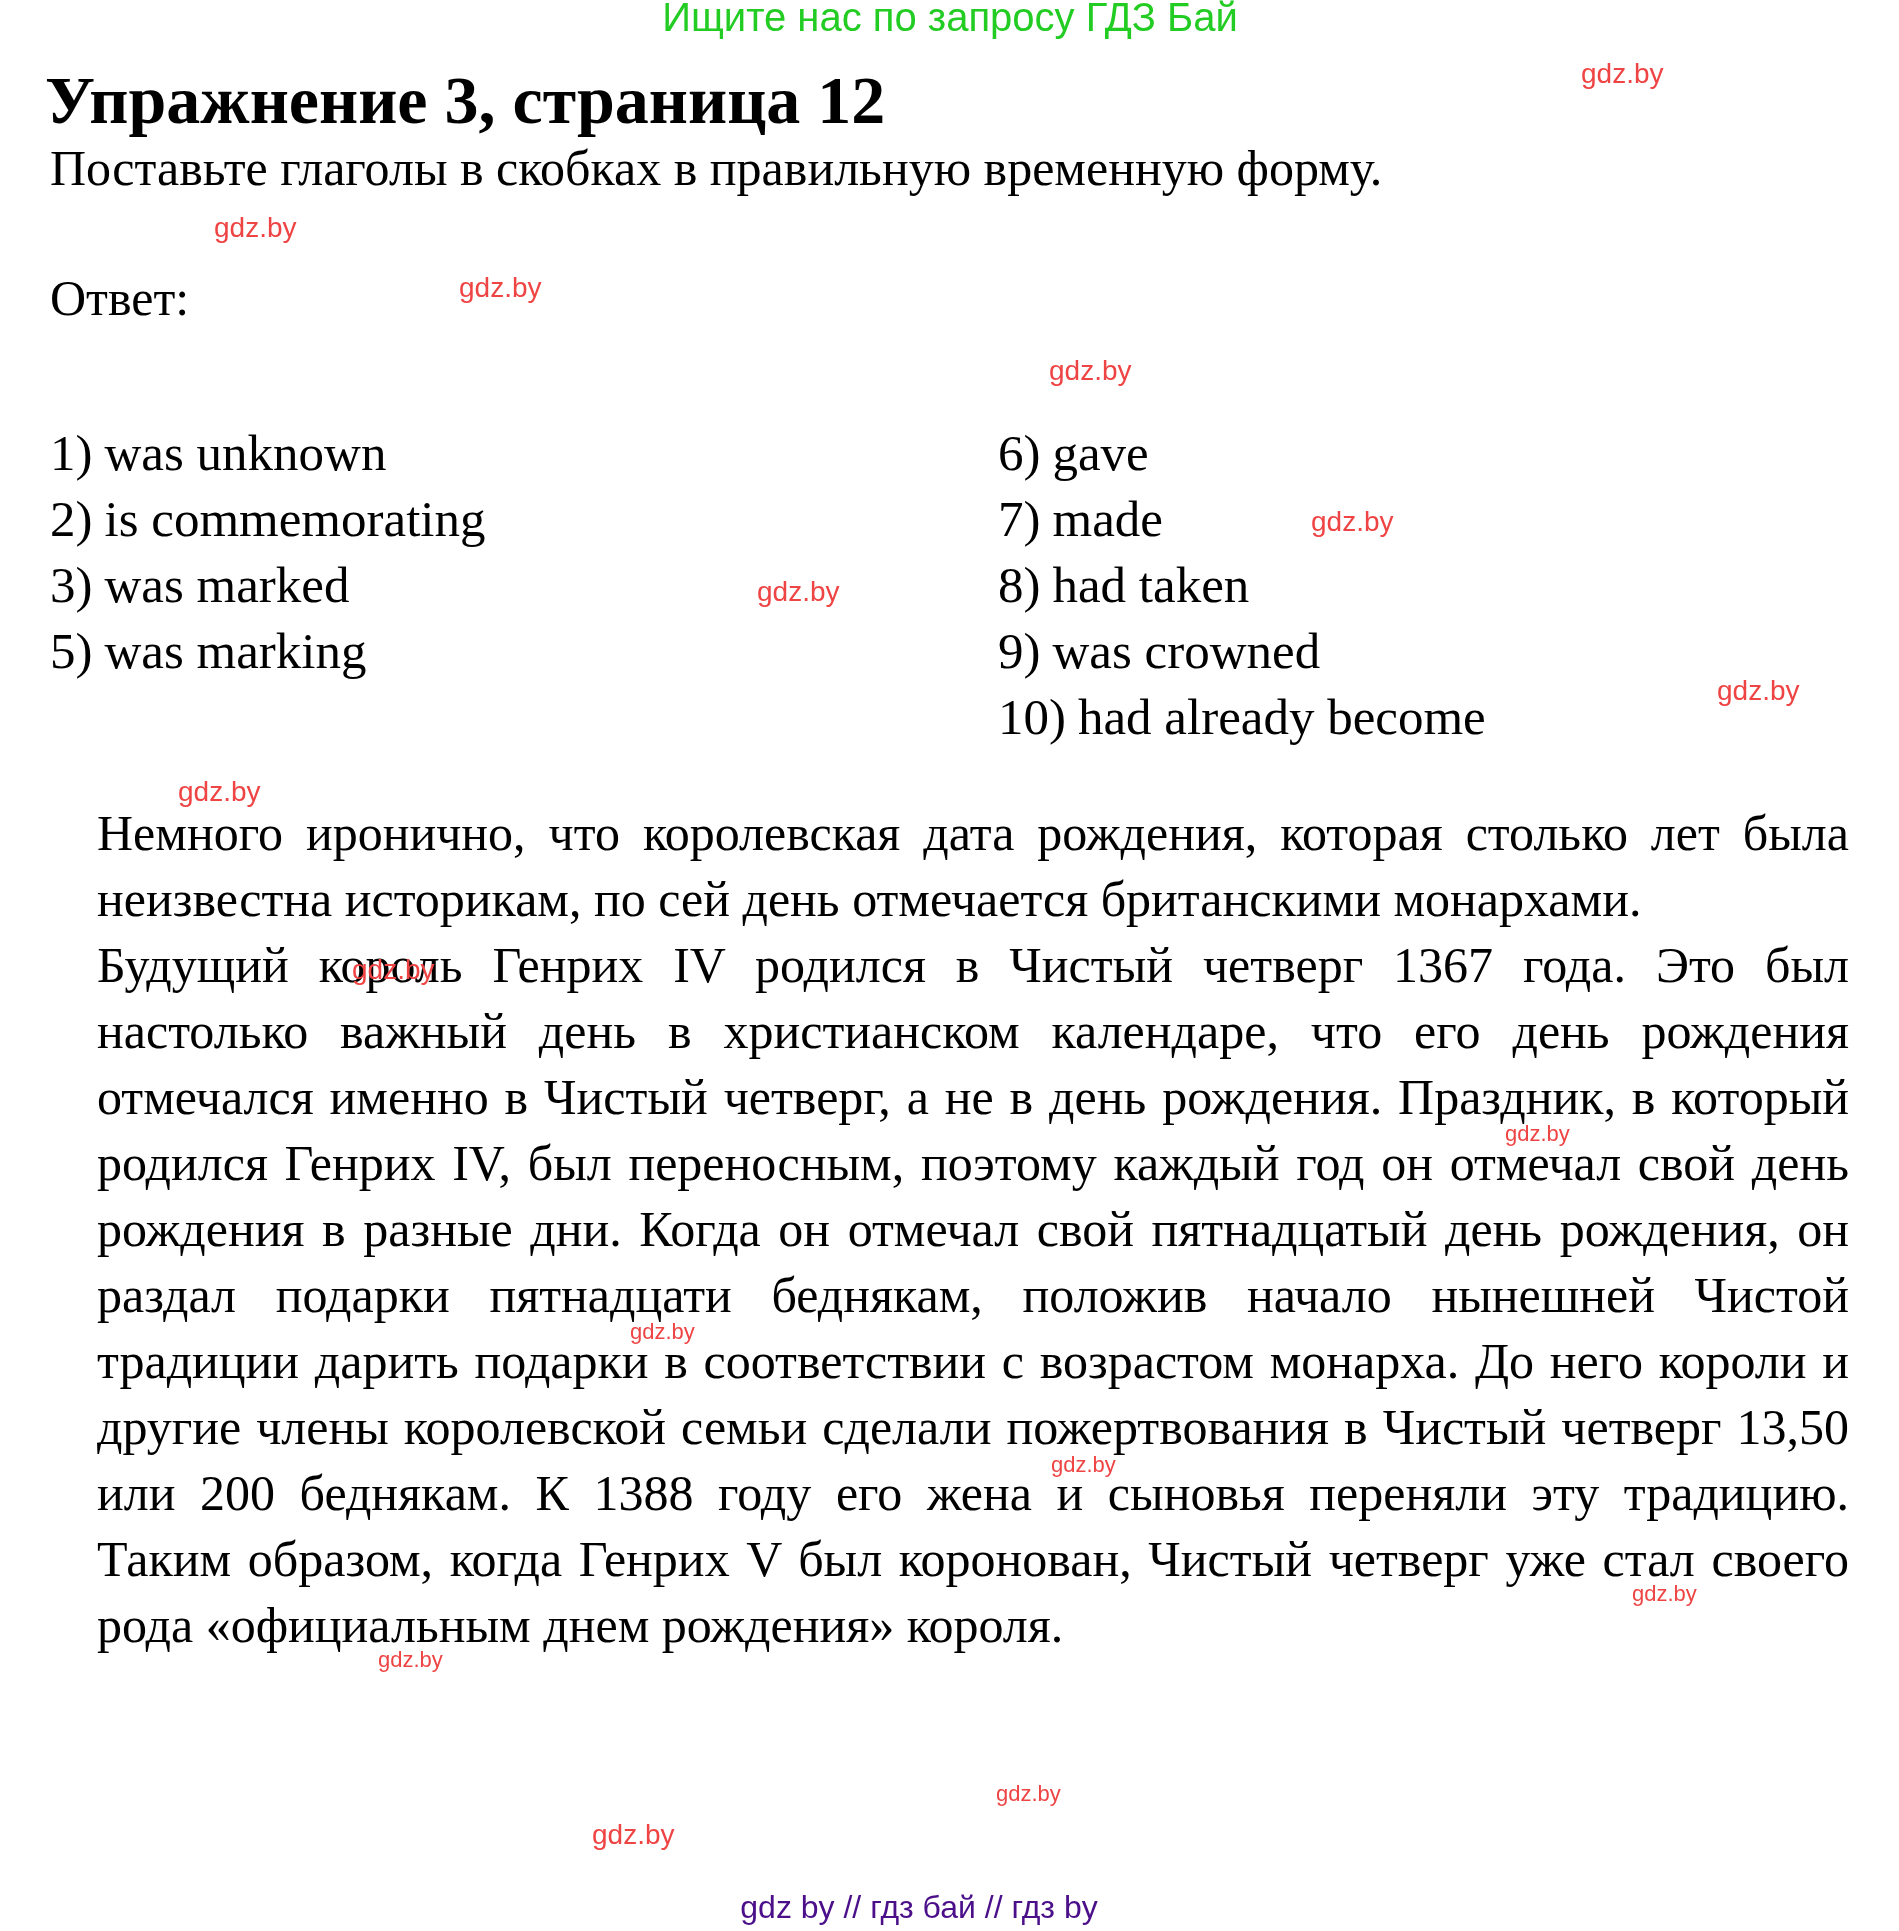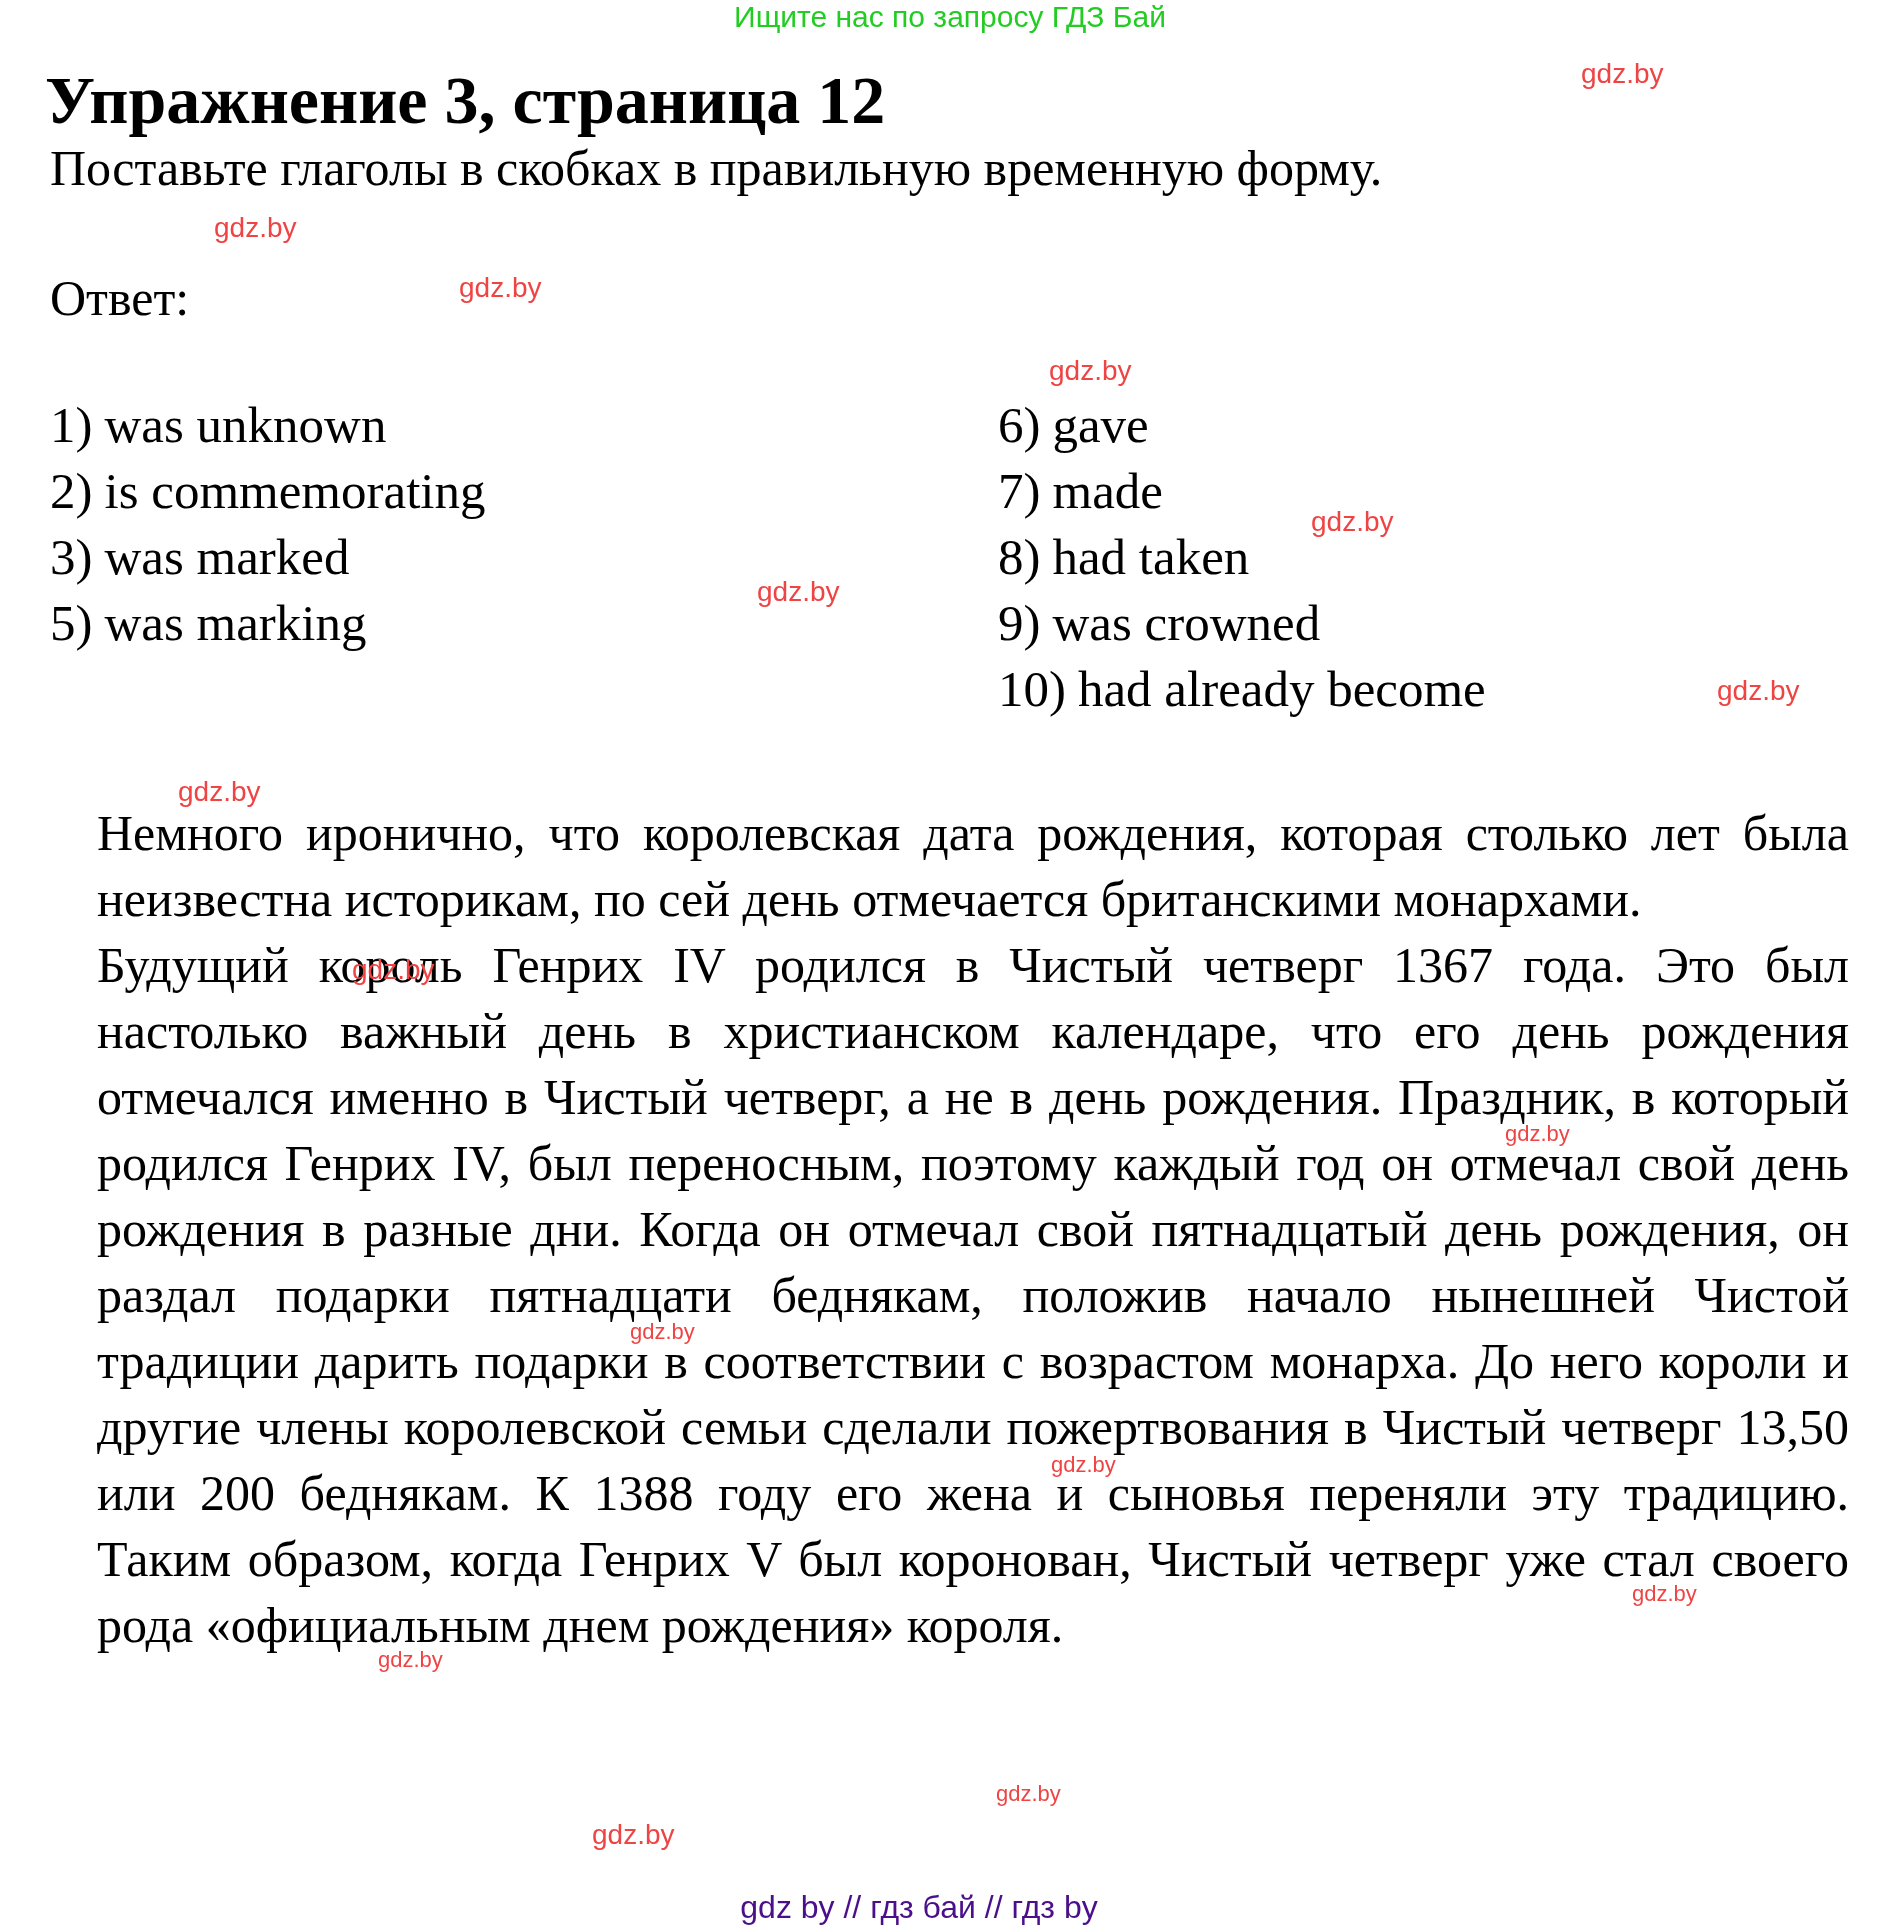--- a/index.html
+++ b/index.html
@@ -15,21 +15,21 @@
       font-family: "Liberation Serif", serif;
       color: #000000;
     }
     .top-banner {
       position: absolute;
       top: 0;
       left: 0;
       width: 1900px;
       text-align: center;
       font-family: "Liberation Sans", sans-serif;
-      font-size: 30px;
+      font-size: 40px;
       line-height: 34px;
       color: #22cc22;
     }
     .title {
       position: absolute;
       left: 45px;
       top: 71px;
       font-size: 68px;
       font-weight: bold;
       line-height: 59px;
@@ -45,21 +45,21 @@
     }
     .answer-label {
       position: absolute;
       left: 50px;
       top: 269px;
       font-size: 50px;
       line-height: 59px;
     }
     .answers-col {
       position: absolute;
-      top: 392px;
+      top: 420px;
       font-size: 51px;
       line-height: 66px;
       white-space: nowrap;
     }
     .answers-col.left { left: 50px; }
     .answers-col.right { left: 998px; }
     .answer-item { display: block; }
     .answer-num { margin-right: 12px; }
     .translation {
       position: absolute;

